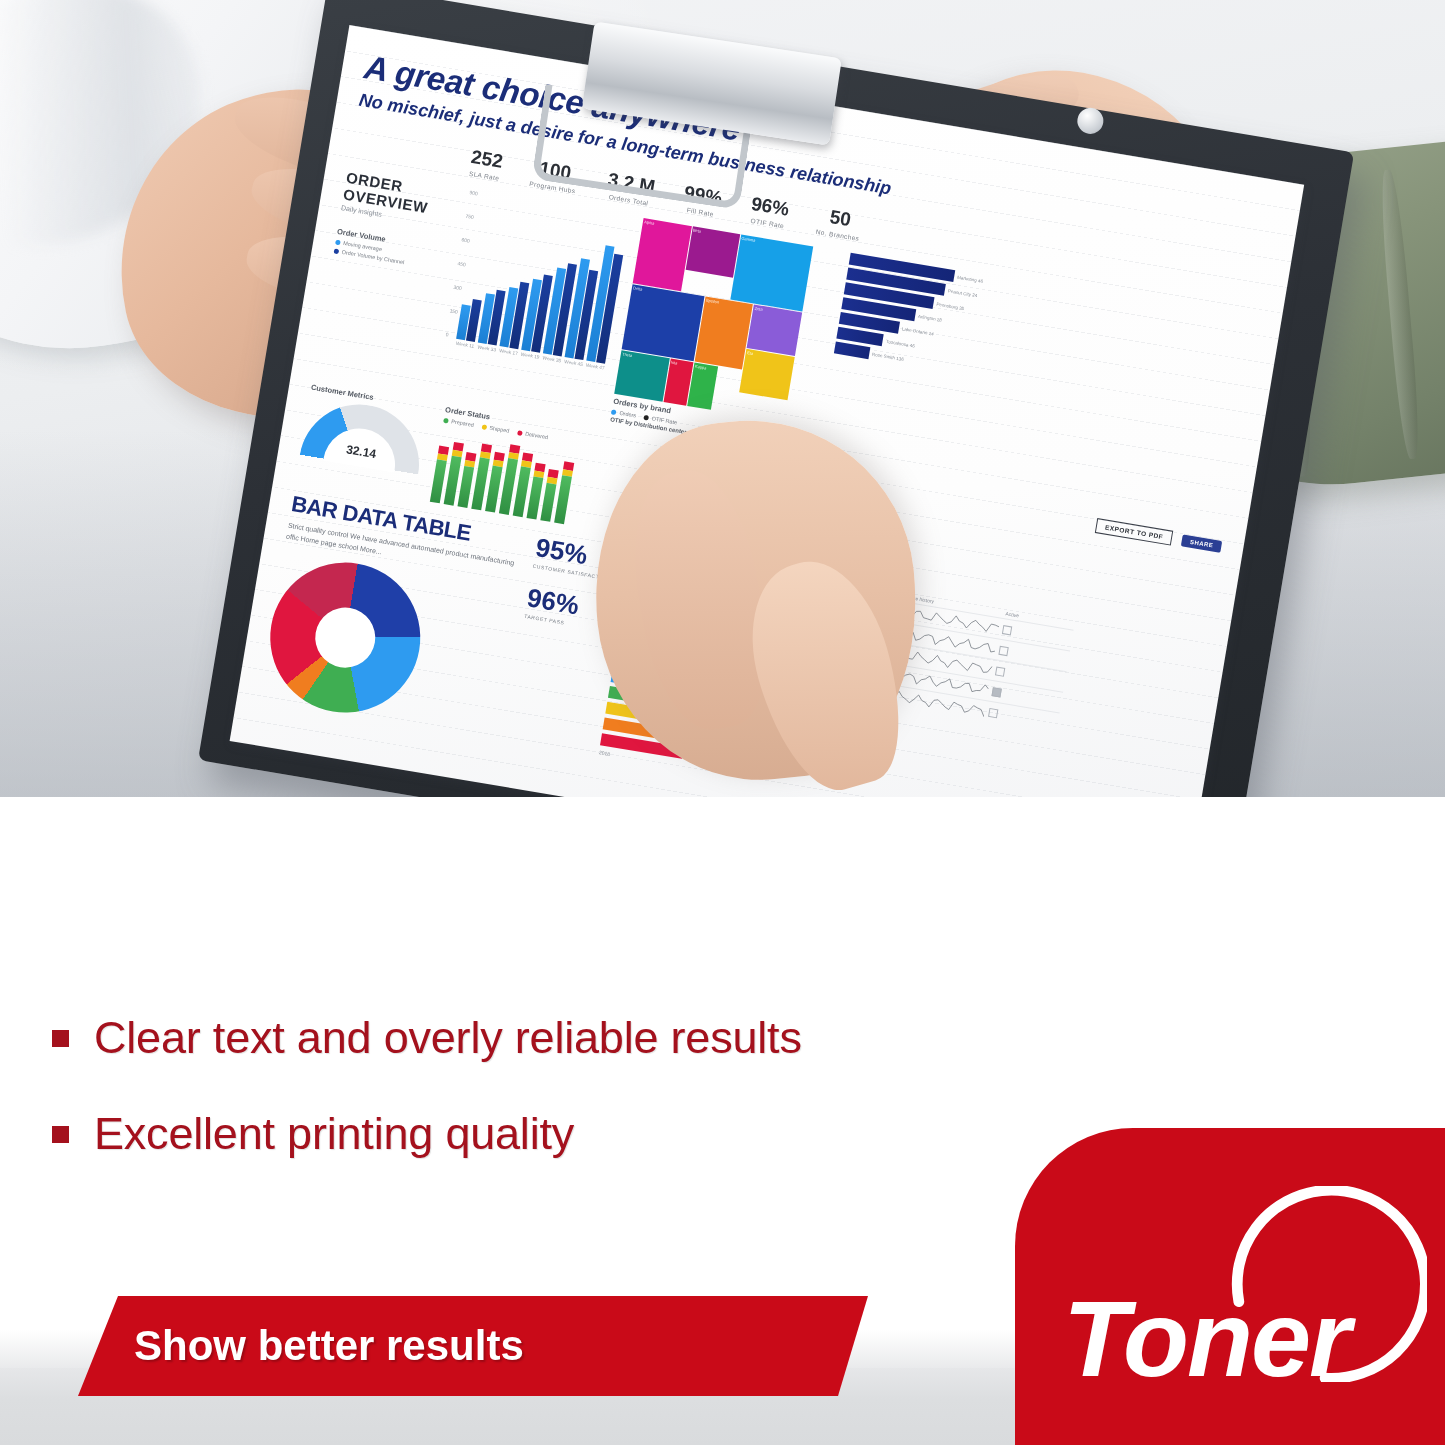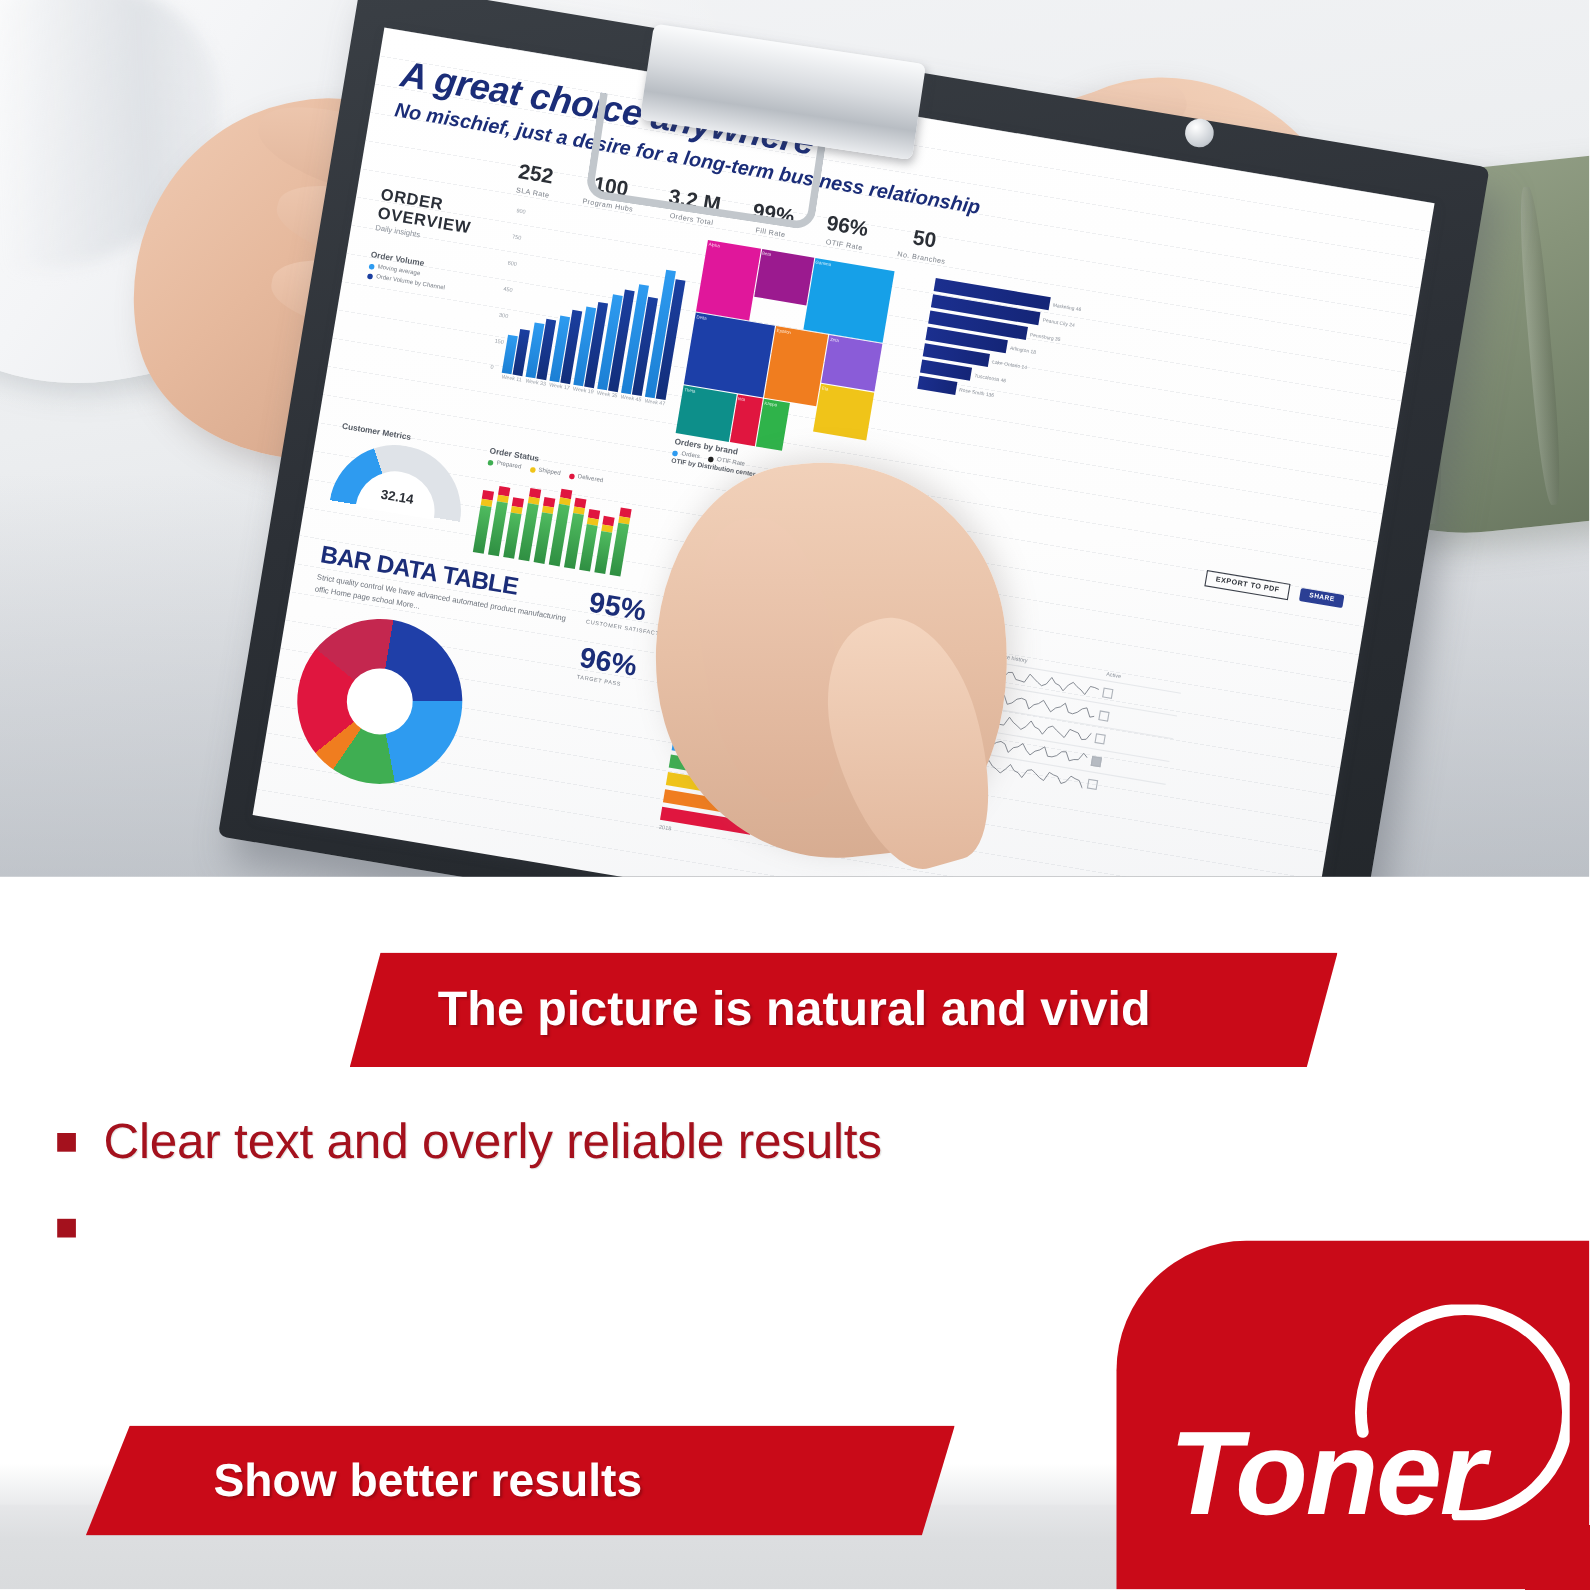--- a/index.html
+++ b/index.html
@@ -258,21 +258,21 @@
     text-shadow: 2px 2px 2px rgba(0,0,0,0.22);
   }
   .banner-3 {
     position:absolute; left: 78px; top: 1296px; width: 790px; height: 100px;
     background: #c90a18;
     clip-path: polygon(40px 0, 790px 0, 760px 100px, 0 100px);
     display:flex; align-items:center;
     box-shadow: 0 3px 8px rgba(0,0,0,0.15);
   }
   .banner-3 .btxt {
-    color:#fff; font-size: 42px; font-weight: bold; margin-left: 116px;
+    color:#fff; font-size: 42px; font-weight: bold; margin-left: 56px;
     text-shadow: 2px 2px 2px rgba(0,0,0,0.22);
   }
 
   .features { position:absolute; left: 52px; top: 1012px; width: 960px; }
   .feature { display:flex; align-items:center; margin-bottom: 44px; }
   .f-bullet { width: 17px; height: 17px; background:#a4111d; margin-right: 25px; flex: none; }
   .f-text { color:#a4111d; font-size: 45px; font-weight: normal; letter-spacing:-0.2px;
             text-shadow: 1px 1px 1px rgba(0,0,0,0.12); }
 
   
@@ -685,31 +685,29 @@
 
     <div class="hand-lower"></div>
     <div class="finger-lo1"></div>
     <div class="thumb-lower"></div>
   </div>
 
   <div class="gray-strip-top"></div>
   <div class="gray-strip"></div>
 
 
-  <div class="banner-2">
-    <div class="btxt">The picture is natural and vivid</div>
-  </div>
 
   <div class="features">
     <div class="feature">
       <span class="f-bullet"></span>
       <span class="f-text">Clear text and overly reliable results</span>
     </div>
     <div class="feature">
       <span class="f-bullet"></span>
+      <span class="f-text">Excellent printing quality</span>
     </div>
   </div>
 
   <div class="banner-3">
     <div class="btxt">Show better results</div>
   </div>
 
   <div class="logo-block">
     <svg class="logo-arc" viewBox="0 0 200 200">
       <path d="M8 118 A 96 96 0 1 1 96 196" fill="none" stroke="#ffffff" stroke-width="11" stroke-linecap="round"></path>

